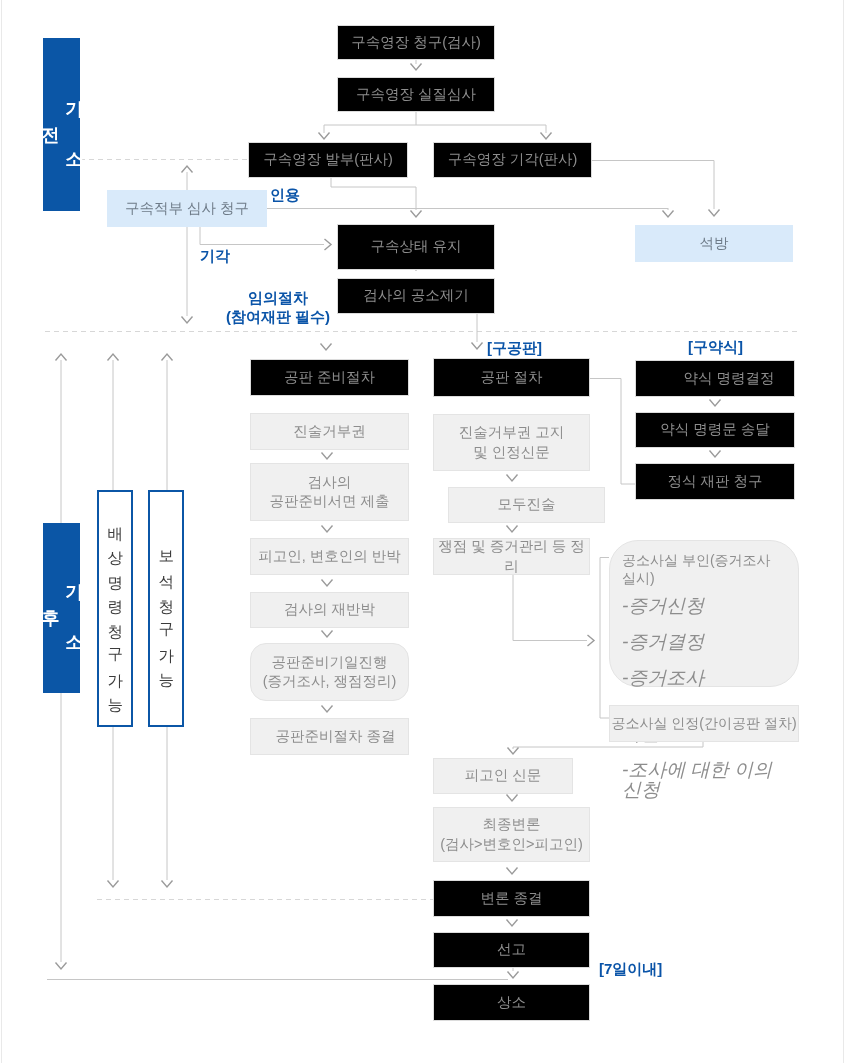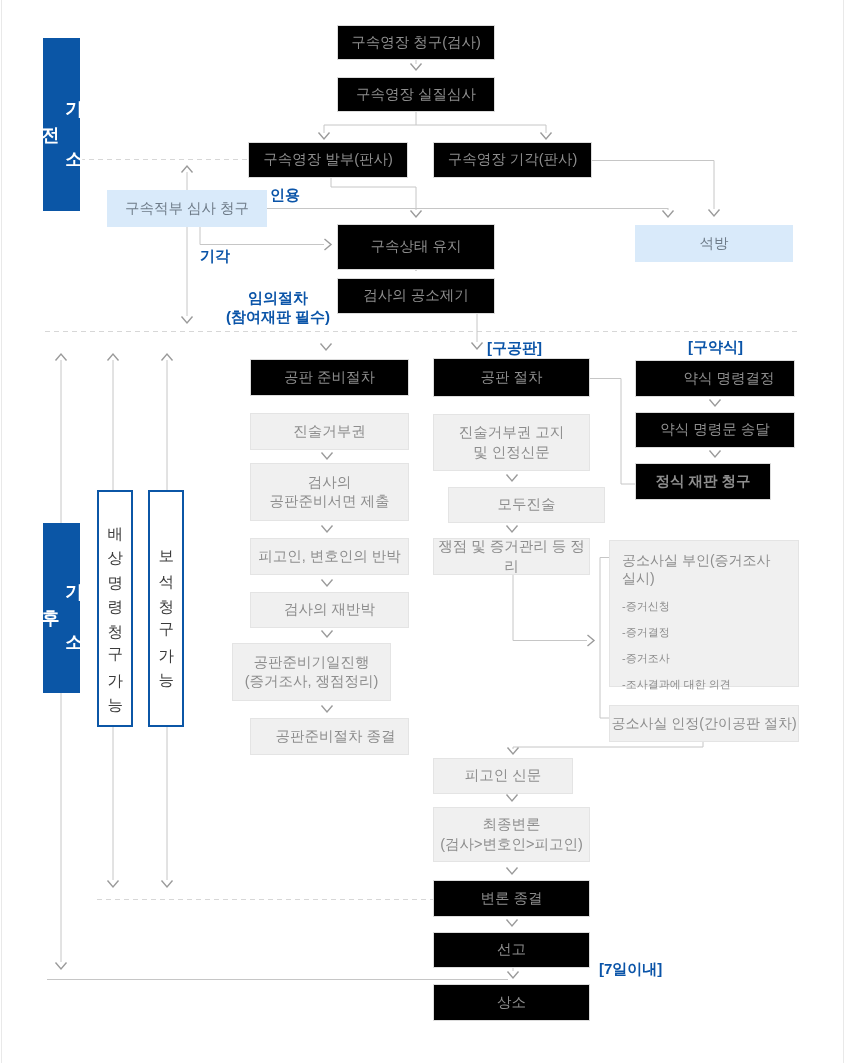--- a/index.html
+++ b/index.html
@@ -15,21 +15,21 @@
          writing-mode:vertical-rl;text-orientation:upright;letter-spacing:34px;
          display:flex;align-items:center;justify-content:center;padding-top:30px;}
   .note{background:#fff;border:2px solid #0b56a6;color:#3b3b3b;font-weight:500;font-size:15.5px;
         writing-mode:vertical-rl;text-orientation:upright;letter-spacing:9px;
         display:flex;align-items:center;justify-content:center;padding-top:8px;}
   .lbl{position:absolute;color:#0a54a8;font-weight:bold;font-size:15px;white-space:pre-line;z-index:3;}
   .lbl.center{text-align:center;line-height:19px;}
   .deny{flex-direction:column;align-items:flex-start;justify-content:flex-start;
         padding:10px 12px;text-align:left;font-size:14px;}
   .deny-title{color:#8d8d8d;margin-bottom:8px;}
-  .deny-list{display:flex;flex-direction:column;gap:6px;font-size:11px;line-height:20px;color:#8d8d8d;}
+  .deny-list{display:flex;flex-direction:column;gap:16px;font-size:19px;line-height:20px;color:#8d8d8d;font-style:italic;}
 </style>
 </head>
 <body>
 
 <div class="canvas">
 
   <svg class="wires" width="846" height="1063" viewBox="0 0 846 1063">
     <defs>
       <path id="cd" d="M-5.5,-6.5 L0,0 L5.5,-6.5"></path>
       <path id="cu" d="M-5.5,6.5 L0,0 L5.5,6.5"></path>
@@ -126,45 +126,45 @@
   <div class="lbl" style="left:487px;top:339px;">[구공판]</div>
   <div class="lbl" style="left:688px;top:338px;">[구약식]</div>
   <div class="lbl" style="left:599px;top:960px;">[7일이내]</div>
 
   <div class="box" style="left:250px;top:359px;width:159px;height:37px;">공판 준비절차</div>
   <div class="box gray" style="left:250px;top:413px;width:159px;height:37px;">진술거부권</div>
   <div class="box gray" style="left:250px;top:463px;width:159px;height:58px;">검사의
 공판준비서면 제출</div>
   <div class="box gray" style="left:250px;top:538px;width:159px;height:37px;">피고인, 변호인의 반박</div>
   <div class="box gray" style="left:250px;top:592px;width:159px;height:36px;">검사의 재반박</div>
-  <div class="box gray" style="left:232px;top:643px;width:159px;height:58px;">공판준비기일진행
+  <div class="box gray" style="left:250px;top:643px;width:159px;height:58px;border-radius:16px;">공판준비기일진행
 (증거조사, 쟁점정리)</div>
   <div class="box gray" style="left:250px;top:718px;width:159px;height:37px;padding-left:12px;">공판준비절차 종결</div>
 
   <div class="box" style="left:433px;top:358px;width:157px;height:39px;">공판 절차</div>
   <div class="box gray" style="left:433px;top:414px;width:157px;height:57px;">진술거부권 고지
 및 인정신문</div>
   <div class="box gray" style="left:433px;top:487px;width:157px;height:36px;margin-left:15px;">모두진술</div>
   <div class="box gray" style="left:433px;top:538px;width:157px;height:37px;">쟁점 및 증거관리 등 정리</div>
   <div class="box gray" style="left:433px;top:758px;width:140px;height:36px;">피고인 신문</div>
   <div class="box gray" style="left:433px;top:807px;width:157px;height:55px;">최종변론
 (검사&gt;변호인&gt;피고인)</div>
   <div class="box" style="left:433px;top:880px;width:157px;height:37px;">변론 종결</div>
   <div class="box" style="left:433px;top:932px;width:157px;height:36px;">선고</div>
   <div class="box" style="left:433px;top:984px;width:157px;height:37px;">상소</div>
 
-  <div class="box gray deny" style="left:609px;top:540px;width:190px;height:147px;">
+  <div class="box gray deny" style="left:609px;top:540px;width:190px;height:147px;border-radius:29px;">
     <div class="deny-title">공소사실 부인(증거조사 실시)</div>
     <div class="deny-list">
       <span>-증거신청</span>
       <span>-증거결정</span>
       <span>-증거조사</span>
       <span>-조사결과에 대한 의견</span>
       <span>-조사에 대한 이의신청</span>
     </div>
   </div>
   <div class="box gray" style="left:609px;top:705px;width:190px;height:37px;font-size:14px;">공소사실 인정(간이공판 절차)</div>
 
   <div class="box" style="left:635px;top:360px;width:160px;height:37px;padding-left:28px;">약식 명령결정</div>
   <div class="box" style="left:635px;top:412px;width:160px;height:36px;">약식 명령문 송달</div>
-  <div class="box" style="left:635px;top:463px;width:136px;height:37px;font-weight:bold;">정식 재판 청구</div>
+  <div class="box" style="left:635px;top:463px;width:160px;height:37px;">정식 재판 청구</div>
 
 </div>
 
 </body></html>

